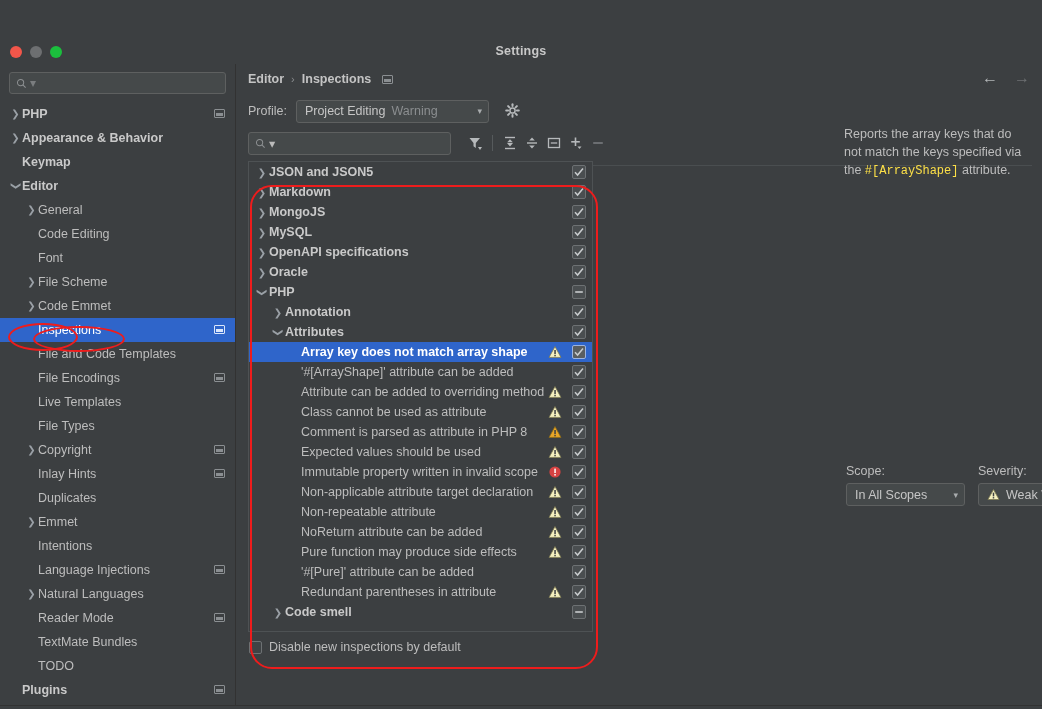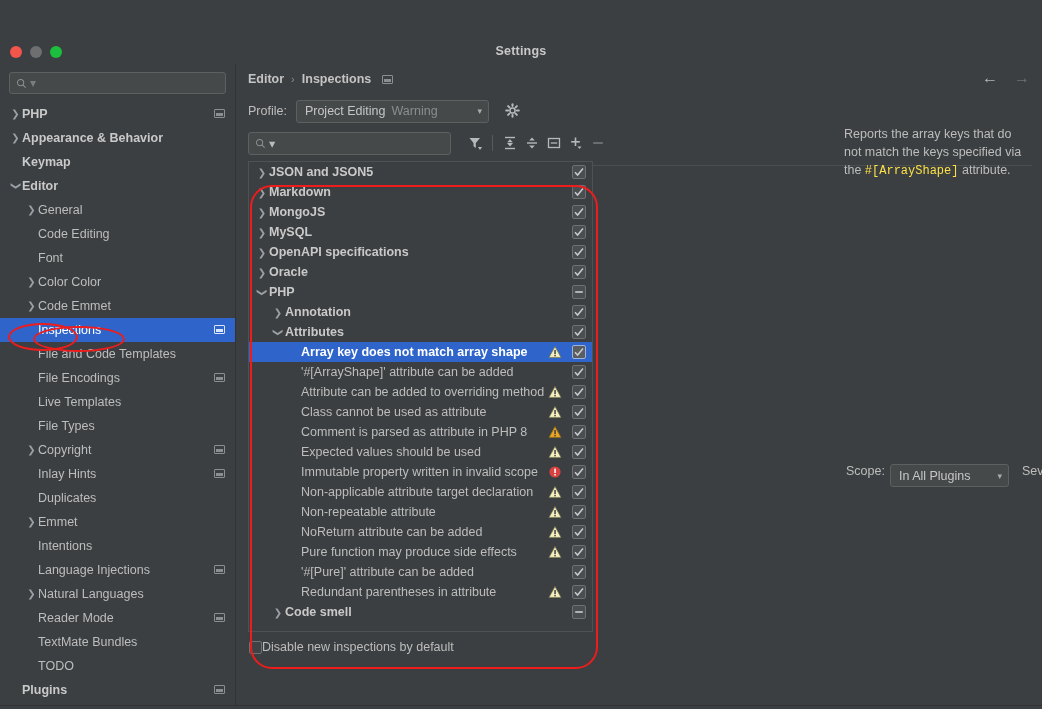--- a/index.html
+++ b/index.html
@@ -100,31 +100,31 @@
   .irow.grp .ilbl { font-weight:bold; color:#c9c9c9; }
   .irow.sel .ilbl { color:#ffffff; font-weight:bold; }
   .i0 { padding-left:6px; }
   .i1 { padding-left:22px; }
   .i2 { padding-left:38px;align-items:center; }
   .sev { position:absolute; right:30px; top:3px; width:14px; height:14px; }
   .cbox { position:absolute; right:6px; top:3px; width:14px; height:14px;
           border:1px solid #6d7173; border-radius:2px; background:#4a4e50; }
   .irow.sel .cbox { background:#5a5e60; border-color:#9db4e0; }
 
-  .disable-row { display:flex; align-items:center; padding:8px 0 0 13px; }
+  .disable-row { display:flex; align-items:center; gap:7px; padding:8px 0 0 13px; }
   .chk-empty { width:13px; height:13px; border:1px solid #6d7173; border-radius:2px; background:#3f4345; }
   .disable-row .dl { color:#bdbdbd; font-size:12.5px; }
 
   
   .desc-pane { position:absolute; left:608px; top:62px; right:10px; }
   .desc-text { color:#bdbdbd; font-size:12.5px; line-height:1.42; }
   .mono { font-family:"Liberation Mono", monospace; font-size:12px; color:#fde047; }
 
   .opts { position:absolute; left:610px; top:400px; display:flex; gap:0; }
-  .optcol { display:flex; flex-direction:row; gap:5px; }
+  .optcol { display:flex; flex-direction:column; gap:5px; }
   .optcol .ol { color:#bdbdbd; font-size:12.5px; }
   .scope-combo { width:119px; }
   .sev-combo { width:133px; }
 
   
   .footer { position:absolute; left:0; right:0; bottom:0; height:44px; border-top:1px solid #323232; background:#3c3f41; }
   .help {
     position:absolute; left:10px; top:11px; width:22px; height:22px; border-radius:50%;
     border:1px solid #6b6f71; color:#b0b3b5; font-size:12px; display:flex; align-items:center; justify-content:center;
   }
@@ -188,21 +188,21 @@
           <div class="srow ind1">
             <span class="chev"></span>
             <span class="lbl">Code Editing</span>
           </div>
           <div class="srow ind1">
             <span class="chev"></span>
             <span class="lbl">Font</span>
           </div>
           <div class="srow ind1">
             <span class="chev">❯</span>
-            <span class="lbl">Color Color</span>
+            <span class="lbl">File Scheme</span>
           </div>
           <div class="srow ind1">
             <span class="chev">❯</span>
             <span class="lbl">Code Emmet</span>
           </div>
           <div class="srow ind1 sel">
             <span class="chev"></span>
             <span class="lbl">Inspections</span>
             <span class="badge"></span>
           </div>
@@ -639,21 +639,21 @@
       <div class="desc-pane">
         <div class="desc-text">
           <span>Reports the array keys that do not match the keys specified via the </span><span class="mono">#[ArrayShape]</span><span> attribute.</span>
         </div>
       </div>
 
       <div class="opts">
         <div class="optcol" style="margin-right:13px;">
           <span class="ol">Scope:</span>
           <div class="combo scope-combo">
-            <span class="v">In All Plugins</span>
+            <span class="v">In All Scopes</span>
             <span class="caret">▾</span>
           </div>
         </div>
         <div class="optcol" style="margin-right:13px;">
           <span class="ol">Severity:</span>
           <div class="combo sev-combo">
             <svg width="13" height="13" viewBox="0 0 14 14" style="flex:0 0 13px;">
               <polygon points="7,1.6 13,12.4 1,12.4" fill="#f5f0c0" stroke="#7d7a52" stroke-width="0.9"></polygon>
               <rect x="6.2" y="5" width="1.6" height="4" fill="#3c3f41"></rect>
               <rect x="6.2" y="9.8" width="1.6" height="1.5" fill="#3c3f41"></rect>

